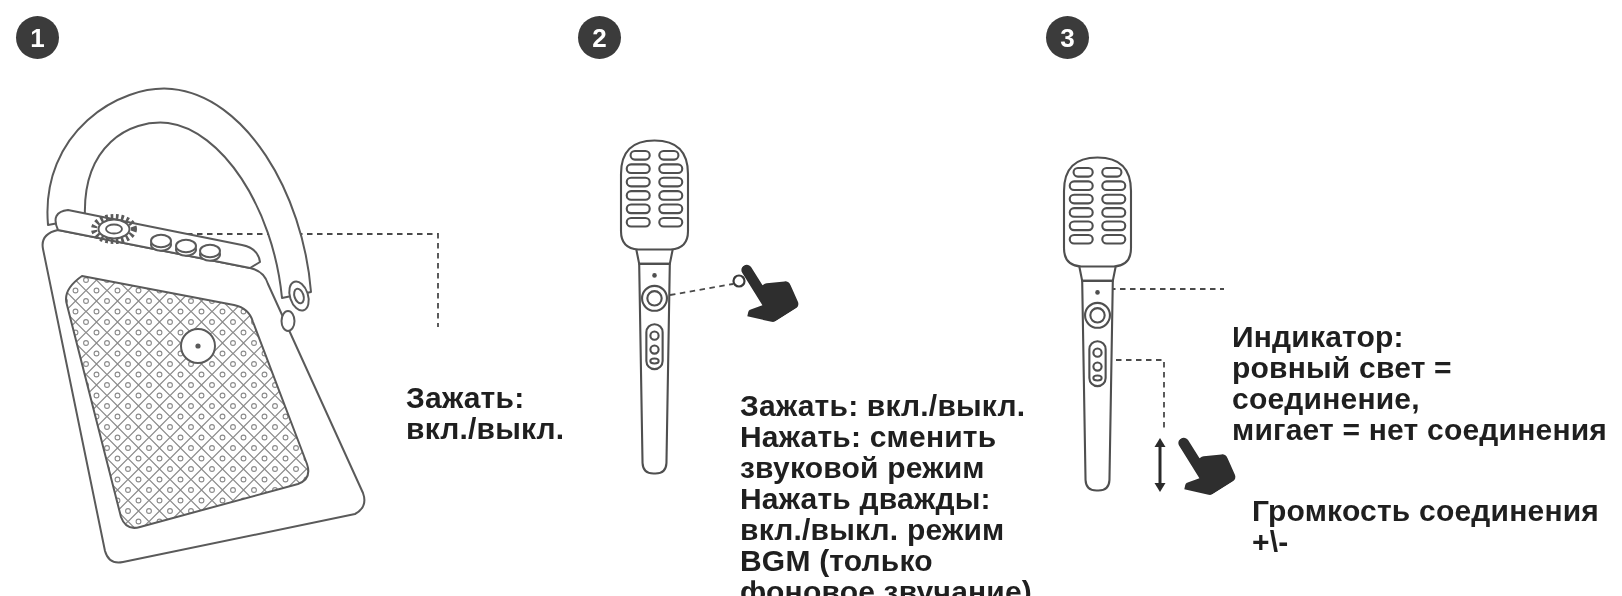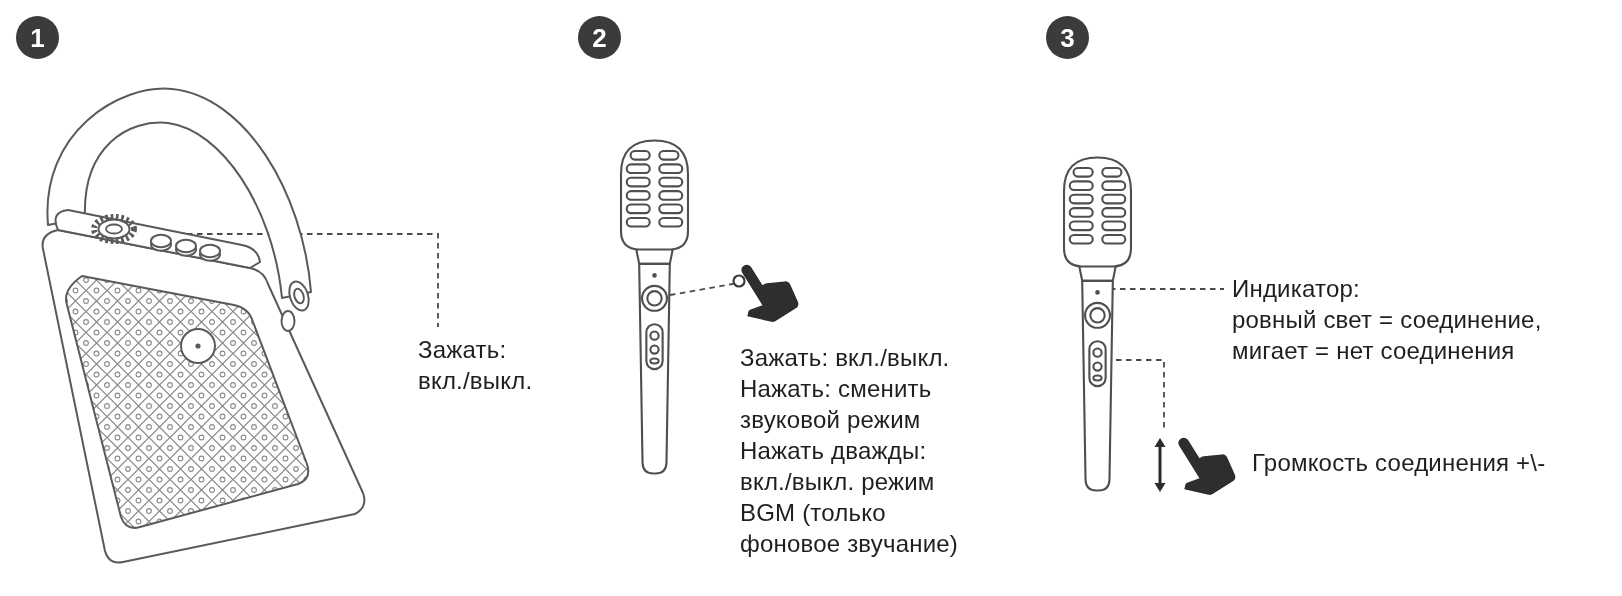--- a/index.html
+++ b/index.html
@@ -6,22 +6,22 @@
   .canvas{
     position:relative;width:1622px;height:596px;background:#fff;
     font-family:"Liberation Sans",sans-serif;overflow:hidden;
   }
   .badge{
     position:absolute;width:43px;height:43px;border-radius:50%;
     background:#3b3b3b;display:flex;align-items:center;justify-content:center;
   }
   .badge span{color:#ffffff;font-size:26px;font-weight:700;line-height:1;}
   .callout{
-    position:absolute;white-space:pre-line;font-size:24px;line-height:31px;
-    font-weight:400;color:#1f1f1f;letter-spacing:0.2px;
+    position:absolute;white-space:pre-line;font-size:30px;line-height:31px;
+    font-weight:700;color:#1f1f1f;letter-spacing:0.2px;margin-top:48px;
   }
   .illus{position:absolute;}
   .overlay{position:absolute;left:0;top:0;pointer-events:none;}
   .hand{position:absolute;}
 </style>
 </head>
 <body>
 
 <div class="canvas">
 
@@ -129,21 +129,21 @@
       <path d="M8,1 L2.5,10 L13.5,10 Z" fill="#2a2a2a"></path>
       <path d="M8,55 L2.5,46 L13.5,46 Z" fill="#2a2a2a"></path>
     </svg>
   </div>
   <div class="hand" style="left:1174px;top:432px;transform:rotate(-32deg)">
     <svg width="54" height="64" viewBox="4.6 6 15.2 18">
       <path fill="#2e2e2e" d="M18.84 15.87l-4.54-2.26c-.17-.07-.35-.11-.54-.11H13v-6c0-.83-.67-1.5-1.5-1.5S10 6.67 10 7.5v10.74l-3.43-.72c-.08-.01-.15-.03-.24-.03-.31 0-.59.13-.79.33l-.79.8 4.94 4.94c.27.27.65.44 1.06.44h6.79c.75 0 1.33-.55 1.44-1.28l.75-5.27c.01-.07.02-.14.02-.2 0-.62-.38-1.16-.91-1.38z"></path>
     </svg>
   </div>
 
-  <div class="callout" style="left:418px;top:334px">Зажать:
+  <div class="callout" style="left:406px;top:334px">Зажать:
 вкл./выкл.</div>
 
   <div class="callout" style="left:740px;top:342px">Зажать: вкл./выкл.
 Нажать: сменить
 звуковой режим
 Нажать дважды:
 вкл./выкл. режим
 BGM (только
 фоновое звучание)</div>
 

